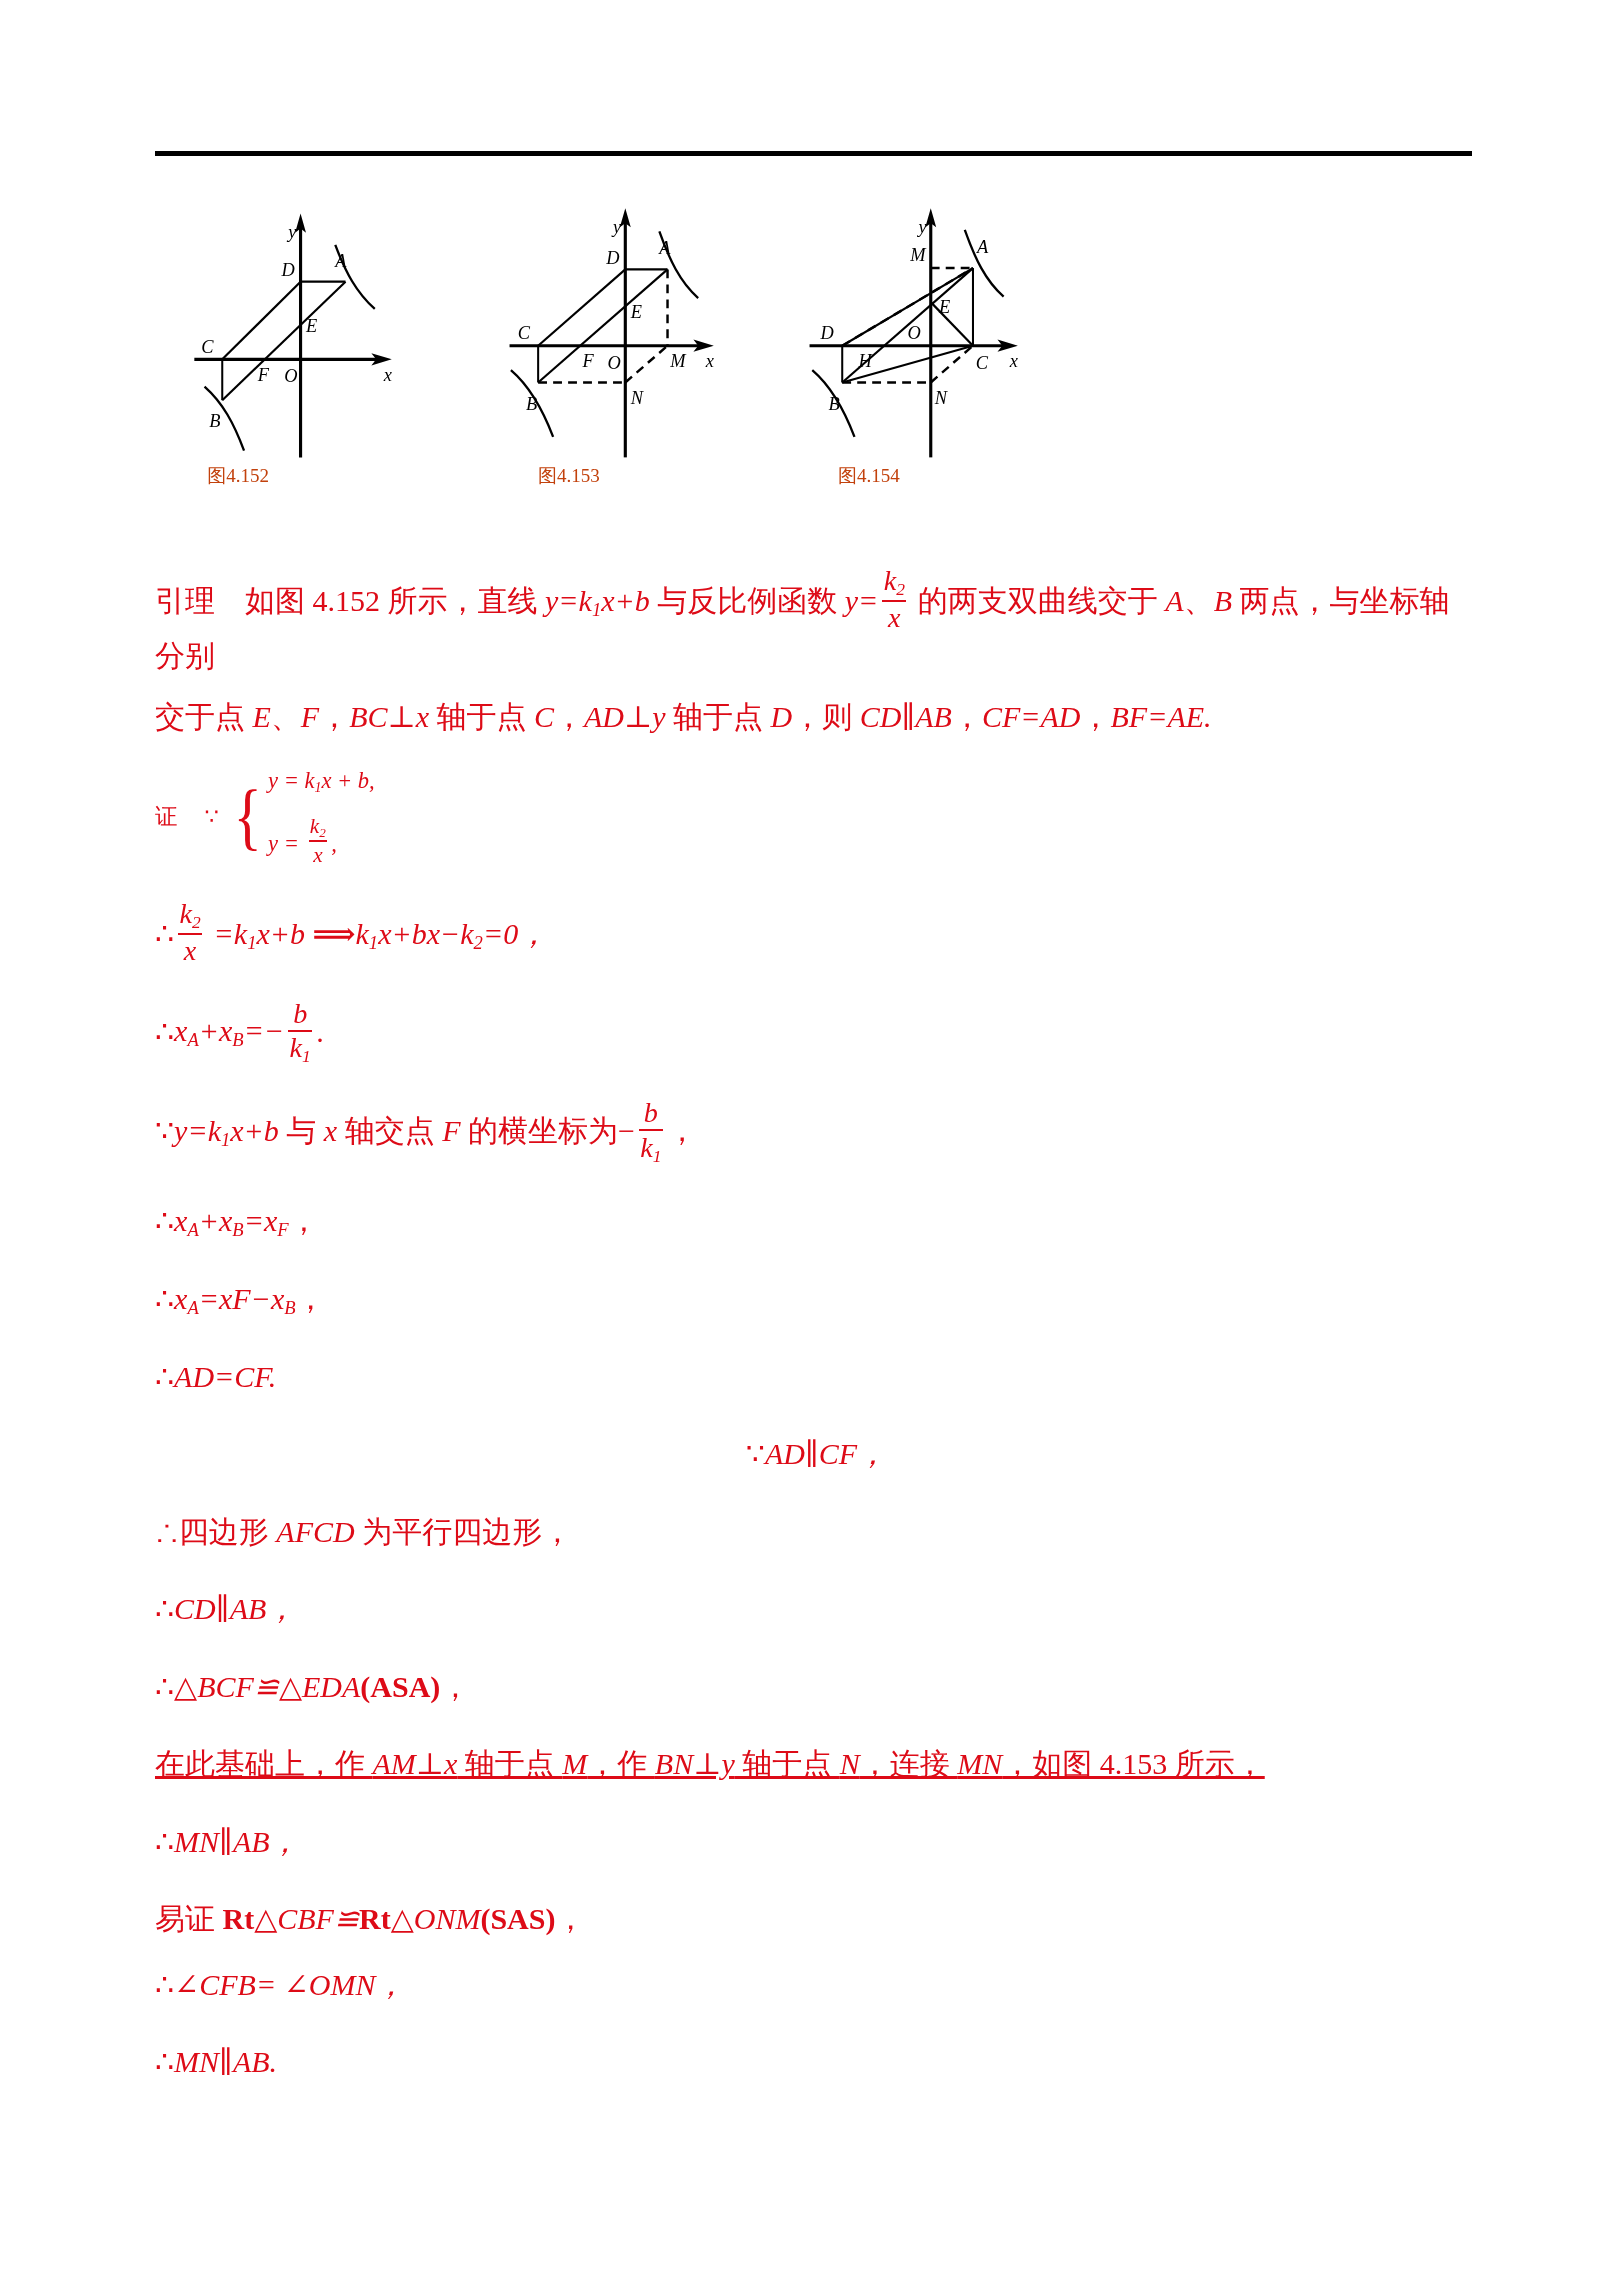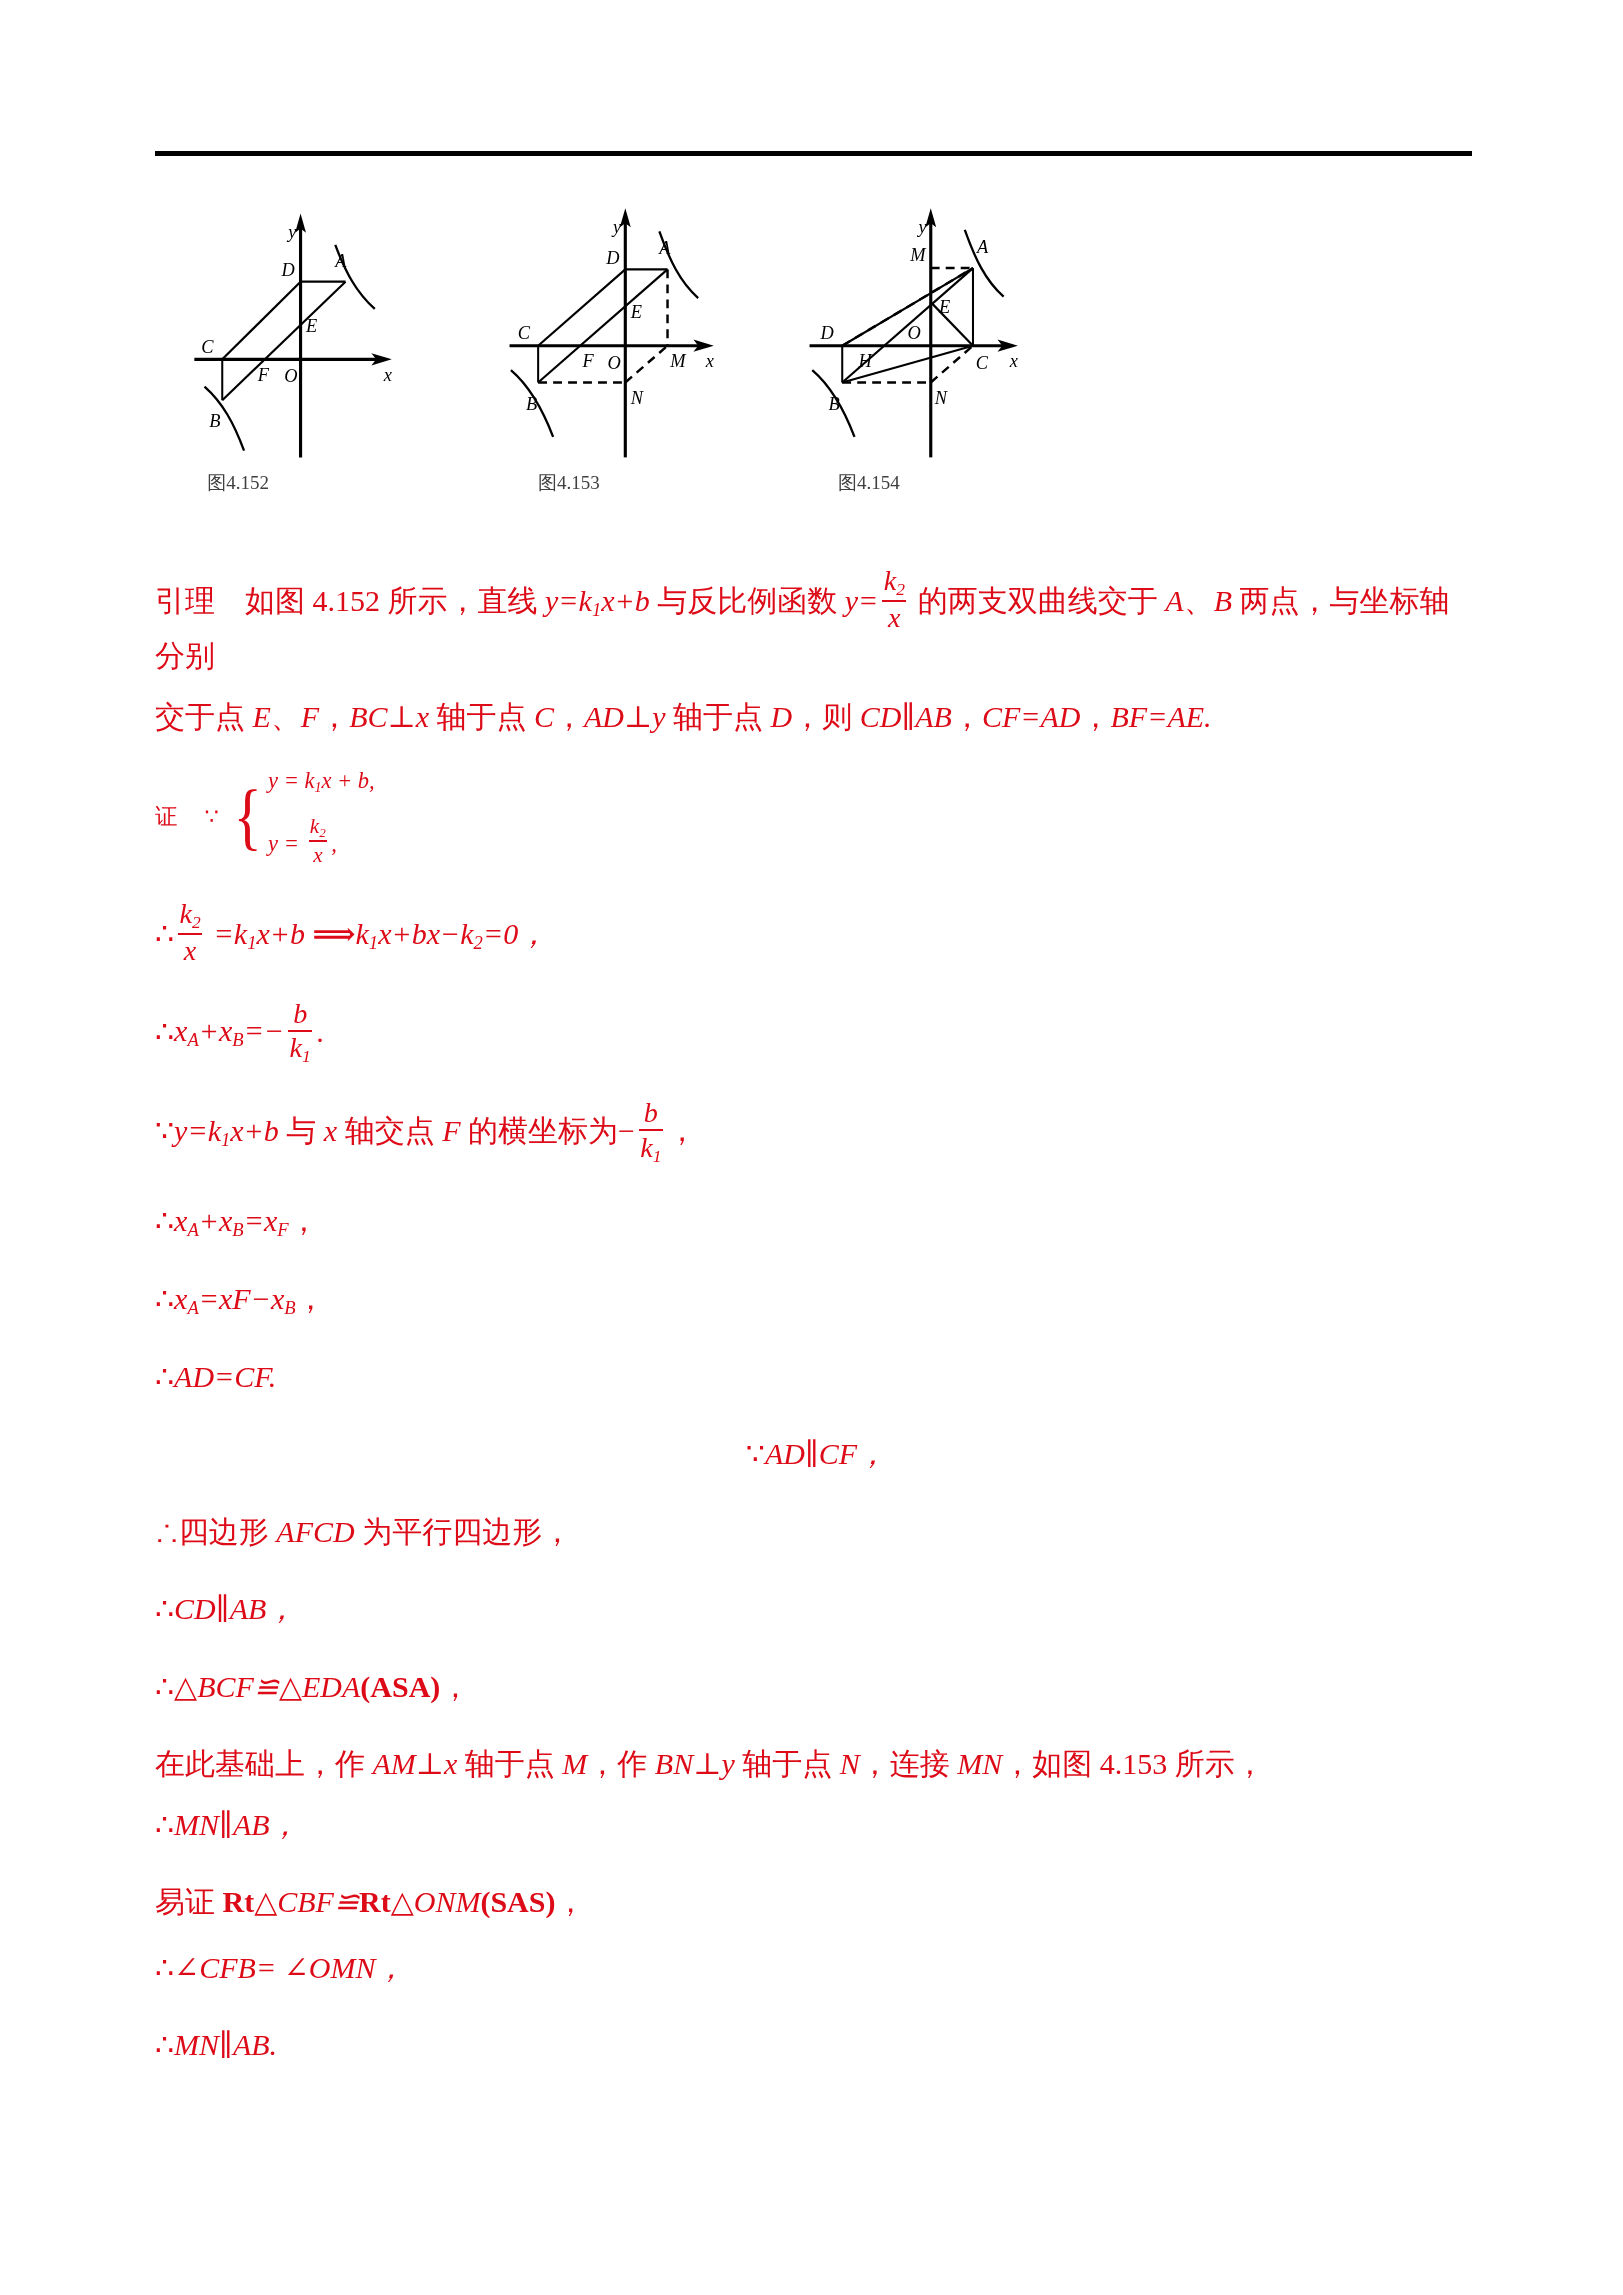--- a/index.html
+++ b/index.html
@@ -52,26 +52,26 @@
   .fig-svg {
     position: absolute;
     left: 0;
     top: 0;
     width: 293px;
     height: 286px;
     overflow: visible;
   }
   .fig-caption {
     position: absolute;
-    top: 285px;
+    top: 278px;
     left: 0;
     width: 293px;
     text-align: center;
     font-size: 19px;
-    color: #404040;
+    color: #c2410c;
     font-family: "Liberation Serif", "DejaVu Serif", serif;
     letter-spacing: 0px;
   }
   #fig-1 .fig-caption { text-align: left; padding-left: 40px; }
   #fig-2 .fig-caption { text-align: left; padding-left: 34px; }
   #fig-3 .fig-caption { text-align: left; padding-left: 34px; }
 
   .ln   { stroke: #000000; stroke-width: 3.2; fill: none; stroke-linecap: butt; }
   .axis { stroke: #000000; stroke-width: 4.6; fill: none; }
   .thin { stroke: #000000; stroke-width: 3.0; fill: none; }
@@ -337,21 +337,21 @@
 
     <div class="para" style="margin-bottom:31px;">
       <span class="cn">∴</span><span class="it">CD∥AB，</span>
     </div>
 
     <div class="para" style="margin-bottom:31px;">
       <span class="cn">∴</span><span class="it">△BCF≌△EDA</span><span class="up" style="font-weight:bold;">(ASA)</span><span class="cn">，</span>
     </div>
 
 
-    <div class="para" style="margin-bottom:14px;">
+    <div class="para" style="margin-bottom:31px;text-decoration:underline;">
       <span class="cn">在此基础上，作 </span><span class="it">AM⊥x</span><span class="cn"> 轴于点 </span><span class="it">M</span><span class="cn">，作 </span><span class="it">BN⊥y</span><span class="cn"> 轴于点 </span><span class="it">N</span><span class="cn">，连接 </span><span class="it">MN</span><span class="cn">，如图 4.153 所示，</span>
     </div>
 
     <div class="para" style="margin-bottom:31px;">
       <span class="cn">∴</span><span class="it">MN∥AB，</span>
     </div>
 
     <div class="para" style="margin-bottom:19px;">
       <span class="cn">易证 </span><span class="up" style="font-weight:bold;">Rt</span><span class="it">△CBF≌</span><span class="up" style="font-weight:bold;">Rt</span><span class="it">△ONM</span><span class="up" style="font-weight:bold;">(SAS)</span><span class="cn">，</span>
     </div>

